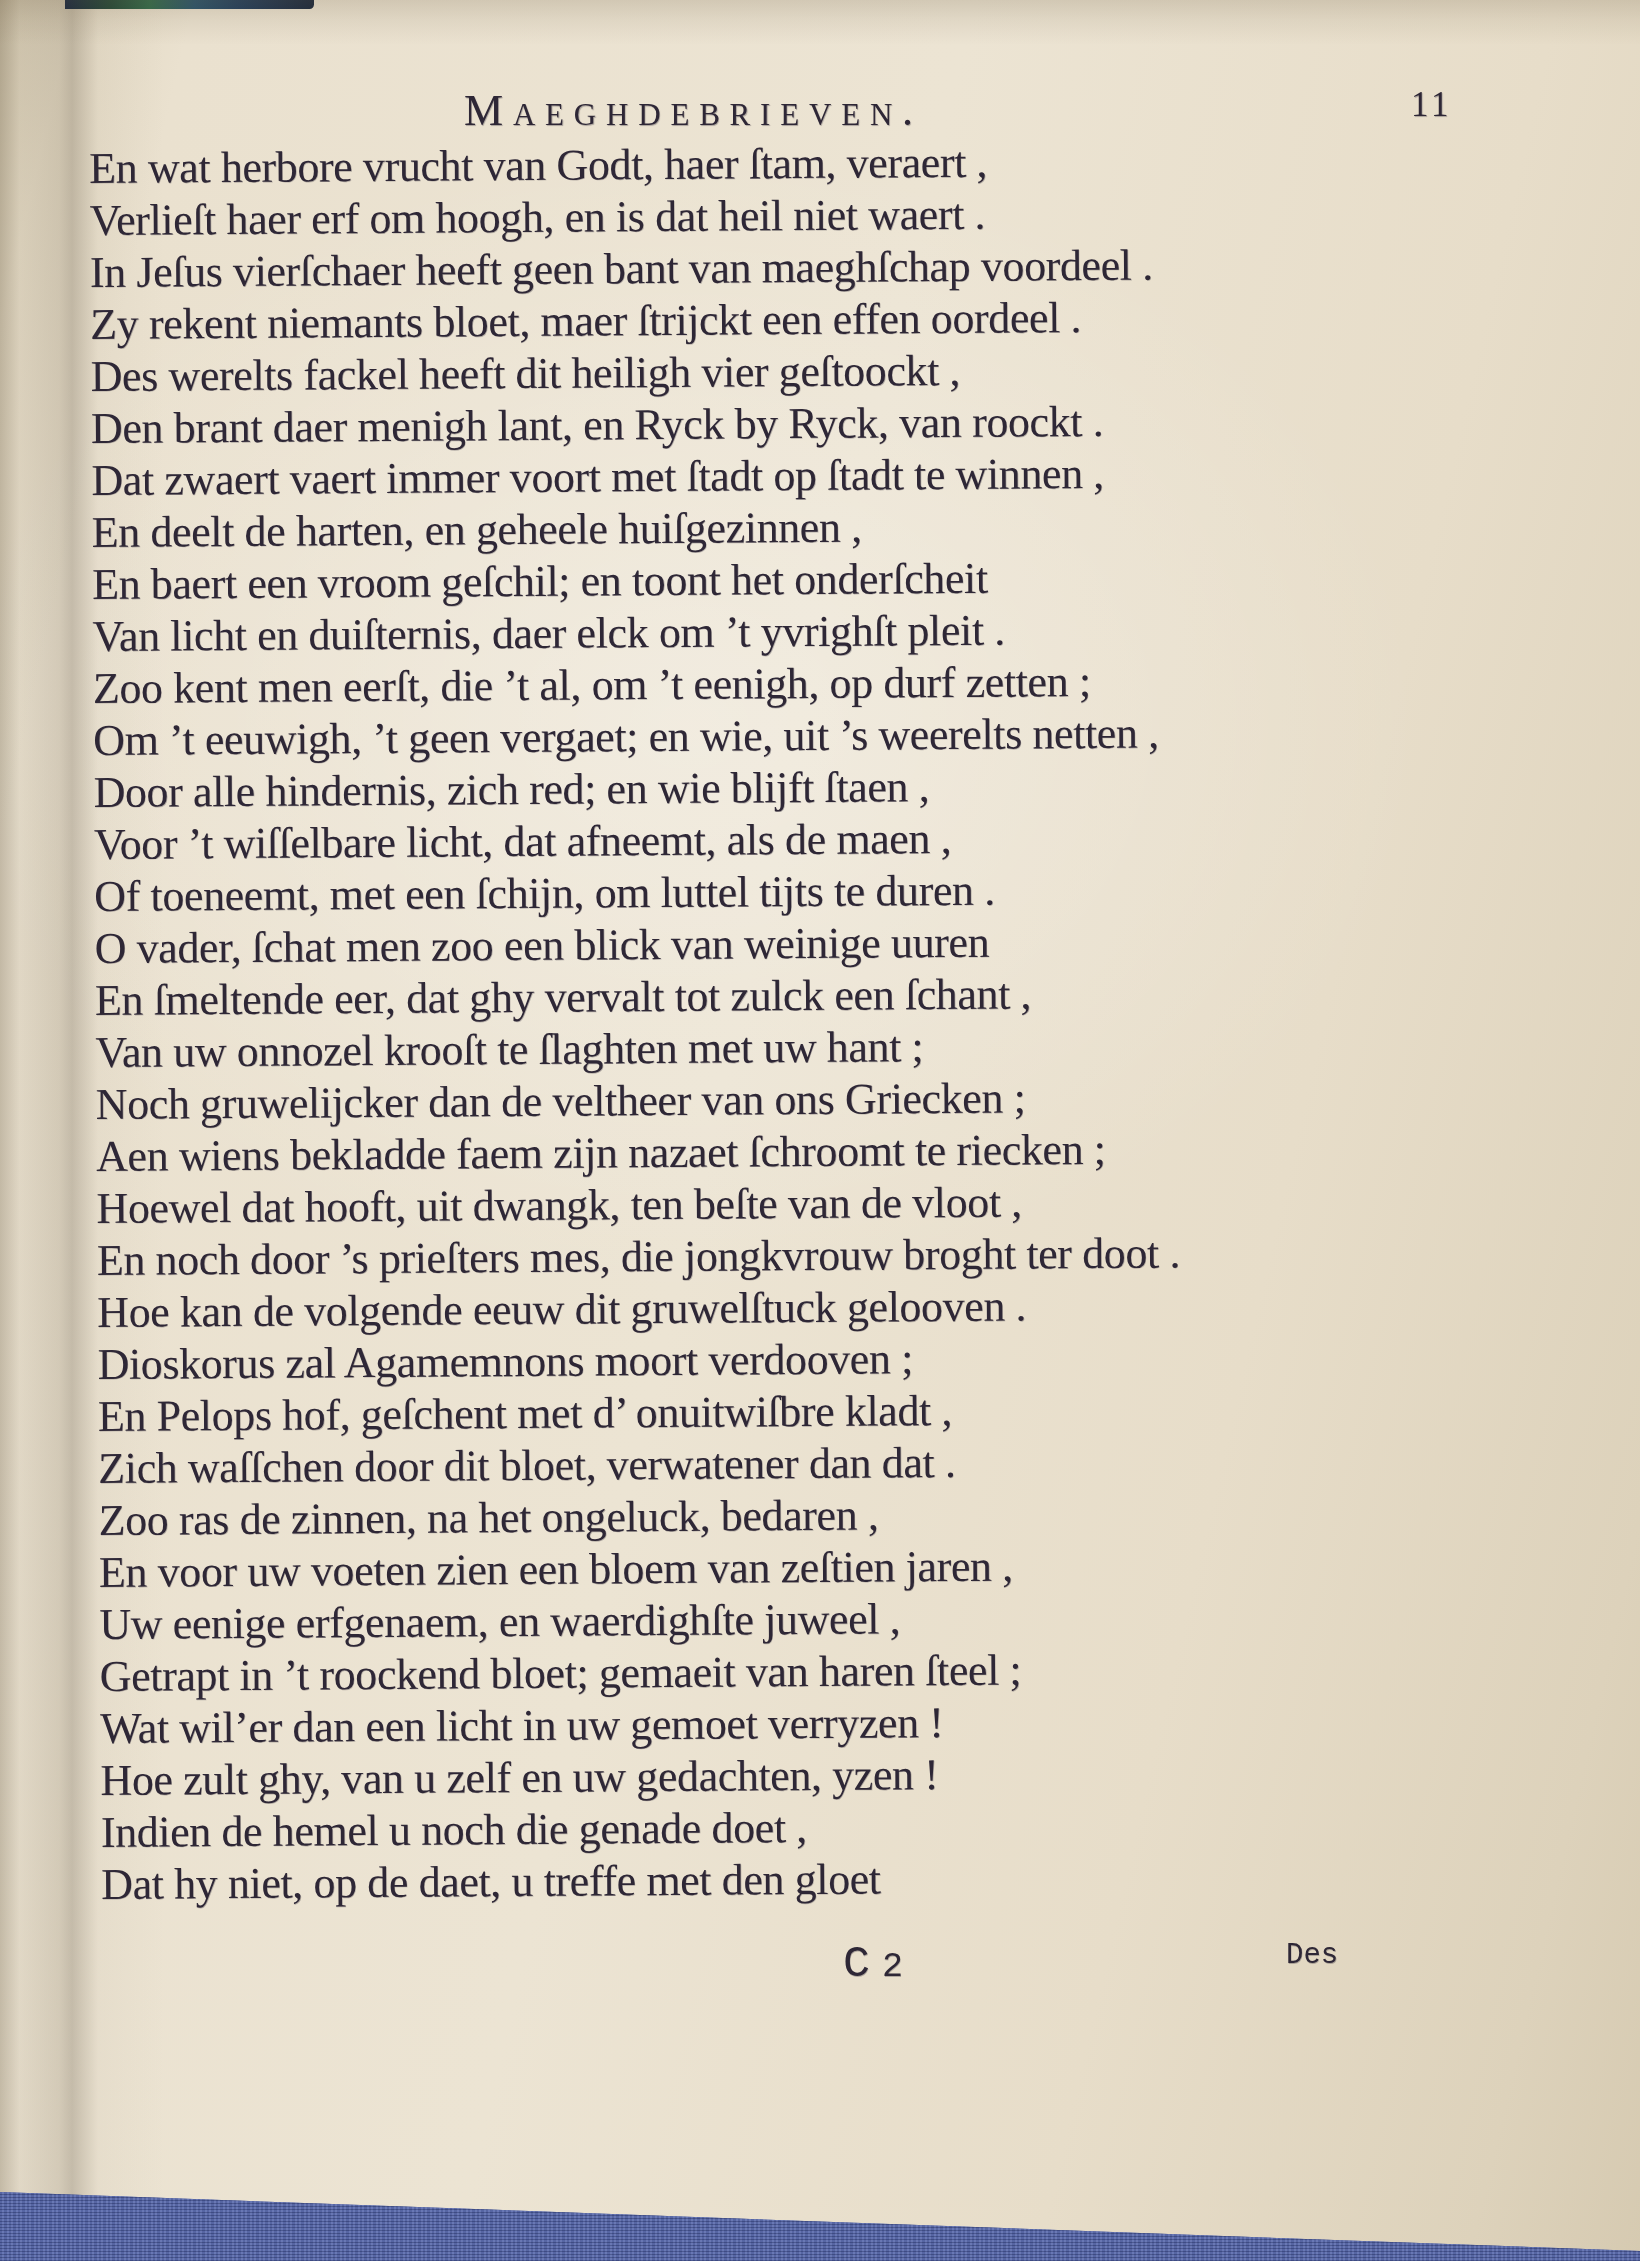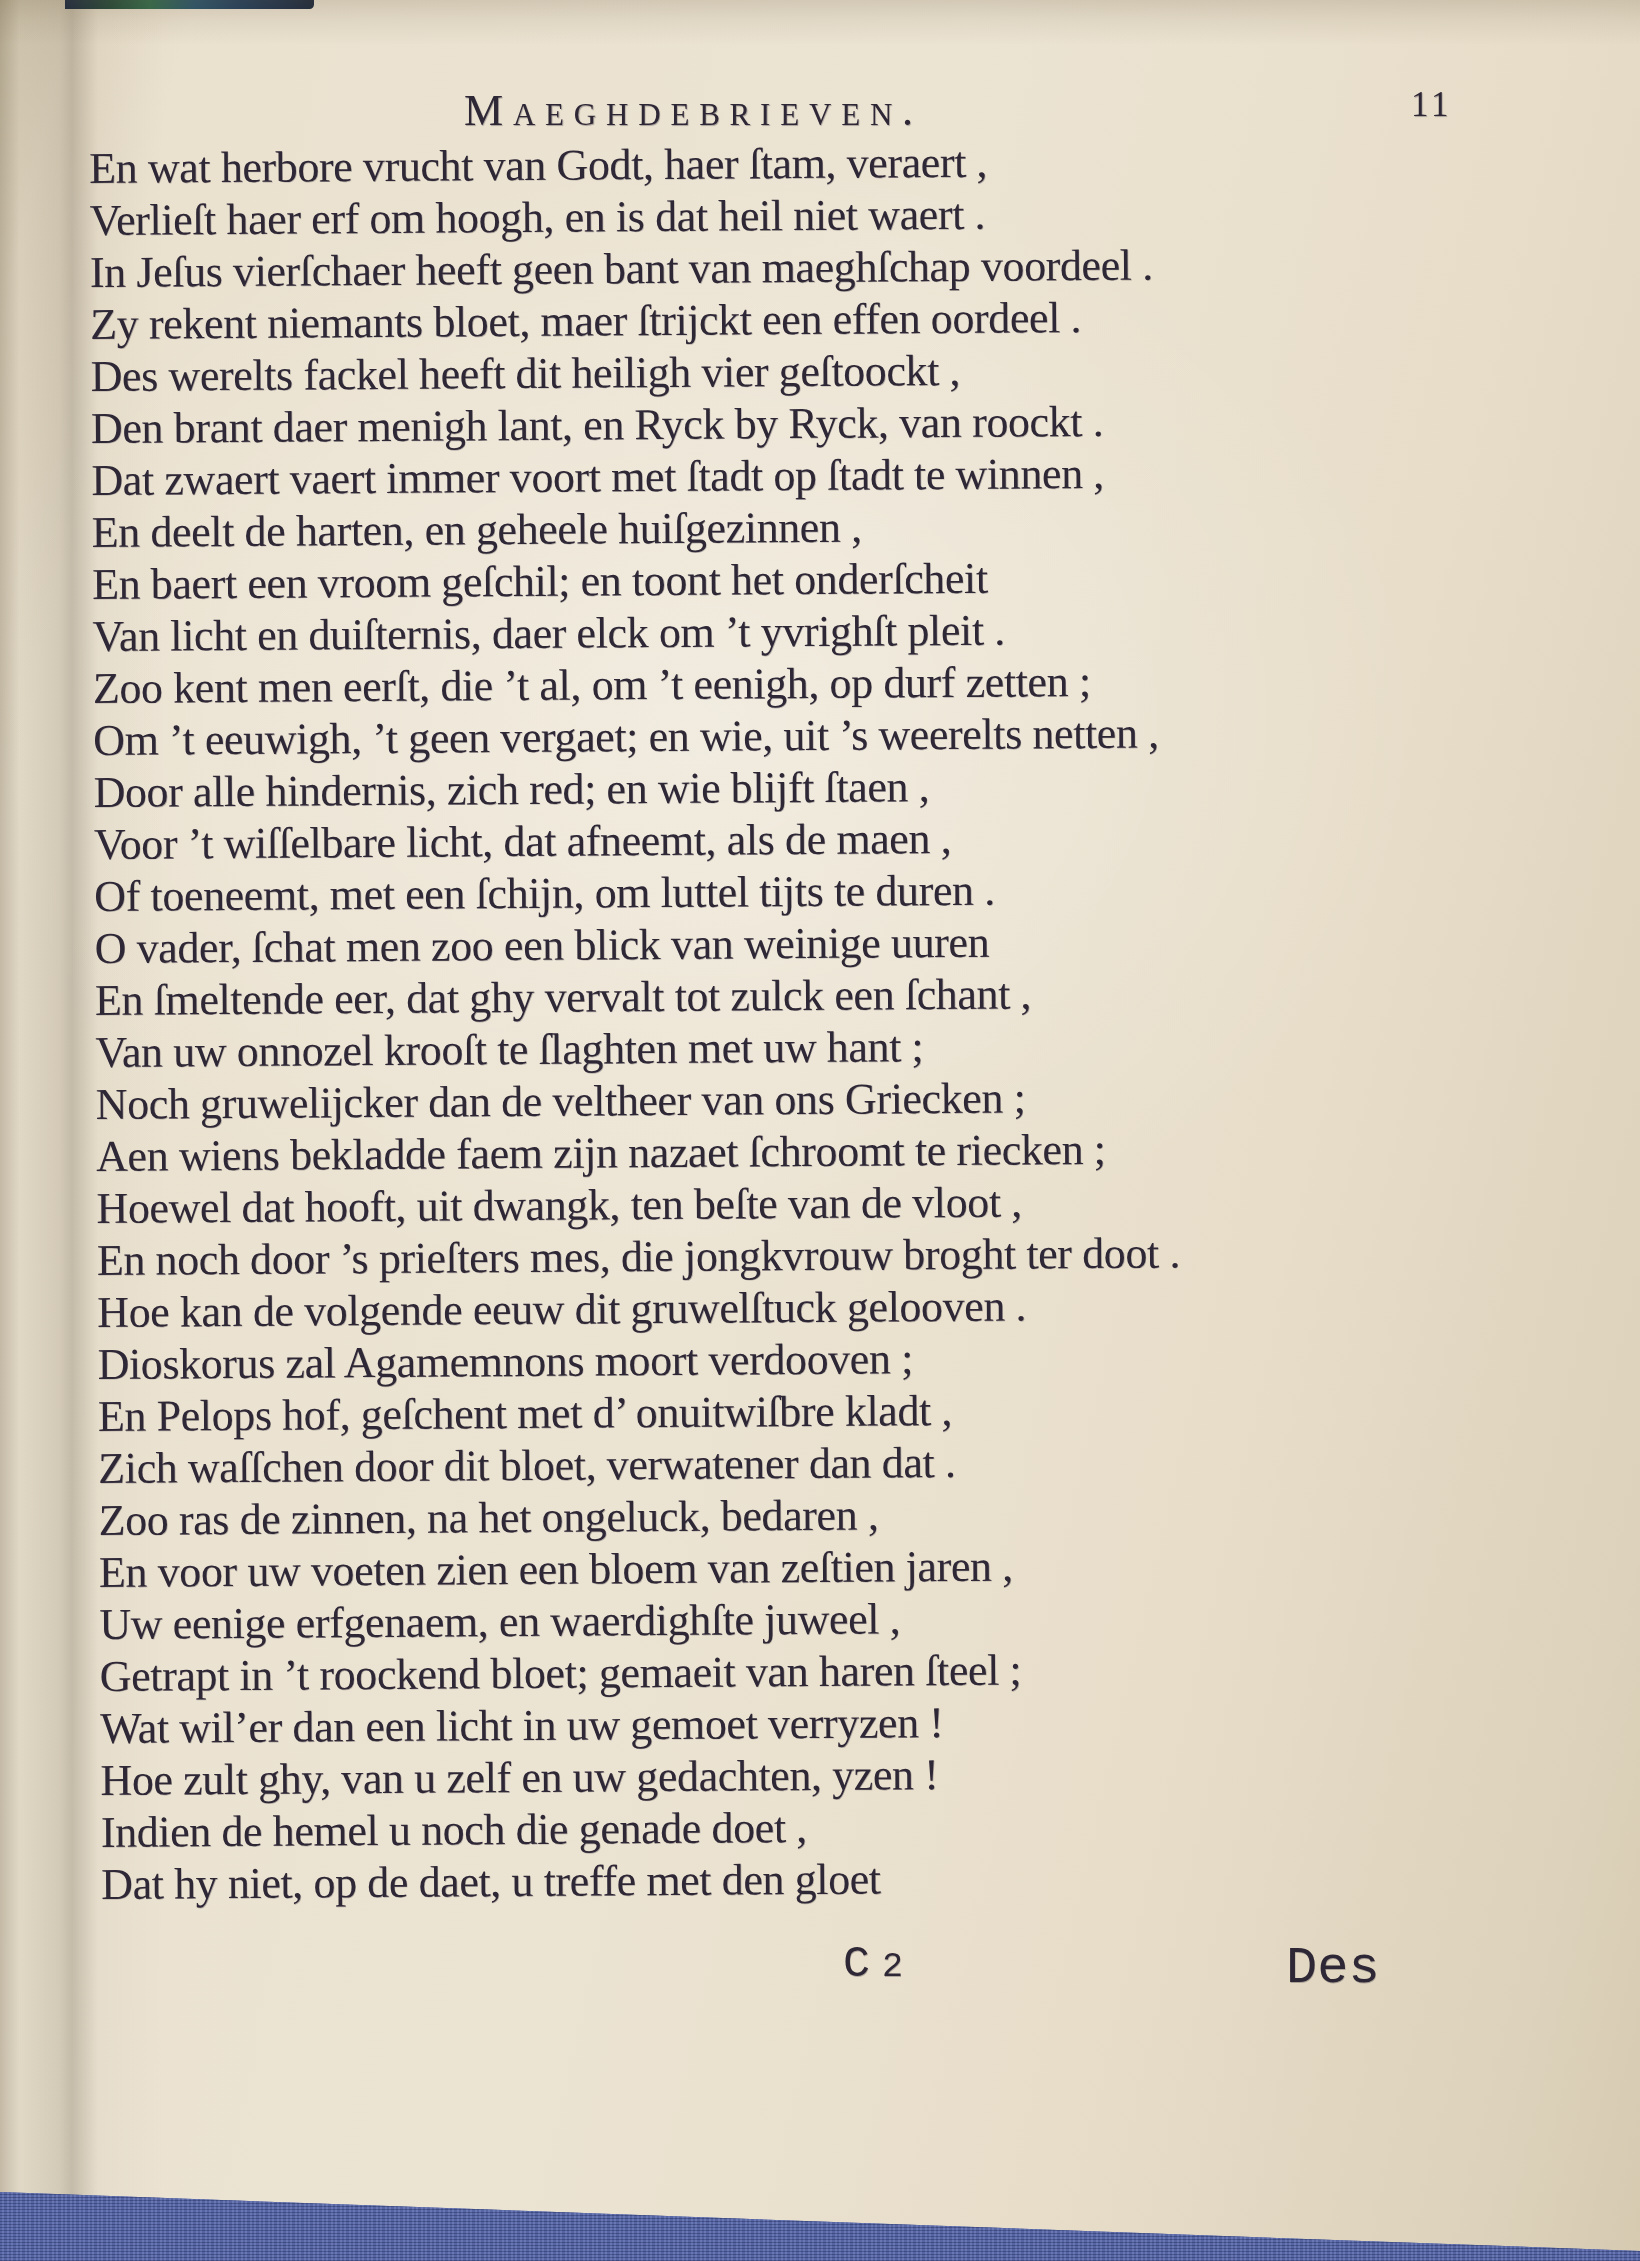--- a/index.html
+++ b/index.html
@@ -103,21 +103,21 @@
     font-size: 45px;
     text-shadow: 0.6px 0.6px 0.6px rgba(46,39,54,0.30);
   }
   .sig-num {
     font-size: 35px;
     margin-left: 12px;
   }
   .catchword {
     position: absolute;
     left: 1286px; top: 0;
-    font-size: 52px;
+    font-size: 29px;
     text-shadow: 0.6px 0.6px 0.6px rgba(46,39,54,0.30);
   }
   .cloth {
     position: absolute;
     left: 0; top: 2171px;
     width: 1641px; height: 90px;
     background:
       repeating-linear-gradient(0deg, rgba(20,25,55,0.25) 0 1.5px, rgba(255,255,255,0.06) 1.5px 3px),
       repeating-linear-gradient(90deg, #4c5c9d 0 2.3px, #6070b0 2.3px 4.5px),
       #5566a6;

